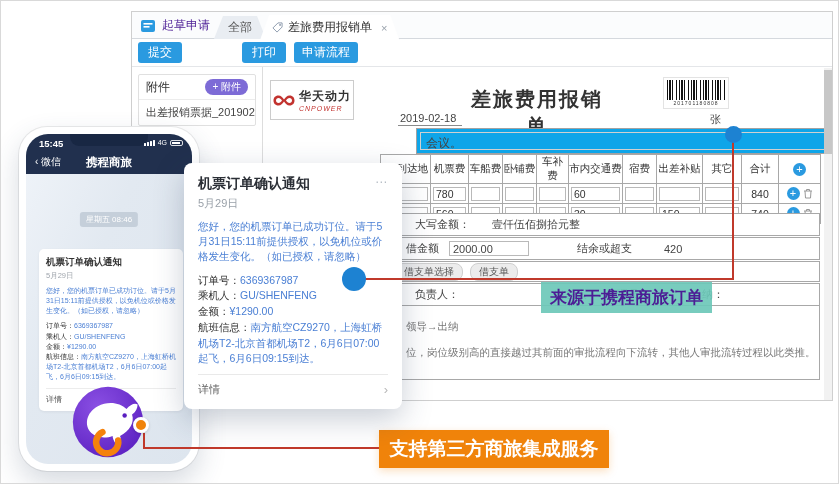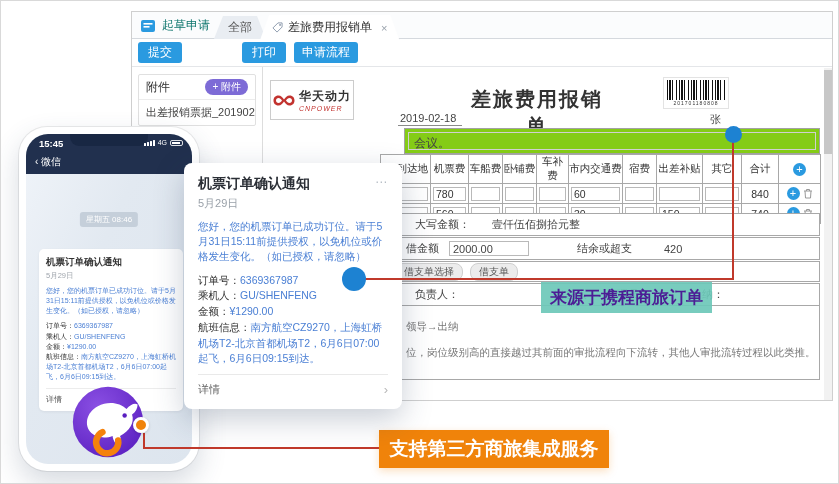--- a/index.html
+++ b/index.html
@@ -7,21 +7,21 @@
   body { font-family:"Liberation Sans","DejaVu Sans",sans-serif; }
   .stage { position:relative; width:839px; height:484px; background:#fff;
            border:1px solid #d9d9d9; overflow:hidden; }
 
   
   .window { position:absolute; left:130px; top:10px; width:702px; height:390px;
             background:#fff; border:1px solid #cfcfcf; z-index:1; }
   .tabbar { position:absolute; left:0; top:0; width:100%; height:27px;
             background:#fbfcfd; border-bottom:1px solid #d5d9de; }
   .app-launch { position:absolute; left:8px; top:5px; display:flex; align-items:center; gap:6px; }
-  .app-launch .lbl { font-size:12px; color:#0f766e; }
+  .app-launch .lbl { font-size:12px; color:#4c1d95; }
   .tab { position:absolute; top:4px; height:23px; display:flex; align-items:center;
          padding:0 14px; font-size:12px; color:#555;
          clip-path:polygon(0 100%, 9px 0, calc(100% - 9px) 0, 100% 100%);
          background:#e9edf2; filter:drop-shadow(0 0 1px #b9c0c9); }
   .tab.all { left:82px; }
   .tab.active { left:128px; top:3px; height:25px; background:#fff; color:#333; z-index:2;
                 padding:0 12px; gap:5px; }
   .tab .close { color:#98a1ab; margin-left:4px; font-size:11px; }
   .toolbar { position:absolute; left:0; top:27px; width:100%; height:28px; background:#fff;
              border-bottom:1px solid #e4e6e9; }
@@ -47,22 +47,22 @@
   .logo-txt .s { font-size:7px; color:#c2332f; font-style:italic; letter-spacing:1px; }
   .form-title { position:absolute; left:330px; top:74px; width:150px; text-align:center;
                 font-size:20px; font-weight:bold; color:#333; letter-spacing:2px; }
   .barcode { position:absolute; left:531px; top:65px; width:66px; height:32px; background:#fff;
              border:1px solid #e3e3e3; padding:2px 3px 0 3px; }
   .barcode .bars { height:20px;
       background:repeating-linear-gradient(90deg,#111 0 1px,#fff 1px 2px,#111 2px 4px,#fff 4px 5px,#111 5px 6px,#fff 6px 9px,#111 9px 10px,#fff 10px 12px); }
   .barcode .num { font-size:5px; text-align:center; color:#333; letter-spacing:1px; }
   .meta { position:absolute; top:100px; font-size:11px; color:#444; white-space:nowrap; }
   .u { border-bottom:1px solid #8a8a8a; padding:0 6px 1px 2px;margin-top:24px; }
-  .reason-box { position:absolute; left:272px; top:116px; width:416px; height:26px;
-                border:1px solid #a2a2a2; background:#84cc16; }
+  .reason-box { position:absolute; left:284px; top:116px; width:416px; height:26px;
+                border:1px solid #a2a2a2; background:#0ea5e9; }
   .reason-box .inner { position:absolute; left:3px; top:3px; right:3px; bottom:3px;
                 border:1px solid #d0d0d0; font-size:12px; color:#444; padding:2px 5px; }
   .exp-table { position:absolute; left:248px; top:142px; border-collapse:collapse; table-layout:fixed; }
   .exp-table th, .exp-table td { border:1px solid #a8a8a8; font-weight:normal;
                 font-size:10.5px; color:#333; text-align:center; padding:0; overflow:hidden; }
   .exp-table th { height:18px; background:#fff; }
   .exp-table td { height:20px; }
   .cellbox { margin:2px; height:14px; border:1px solid #b9b9b9; background:#fff;
              font-size:10.5px; color:#333; text-align:left; padding:0 2px; line-height:13px; }
   .sum-val { color:#8a8a8a; }
@@ -369,20 +369,21 @@
               <i style="height:5px"></i>
               <i style="height:6px"></i>
           </span>
           <span class="ph-4g">4G</span>
           <span class="ph-batt">
               <i></i>
             </span>
         </div>
         <div class="ph-nav">
           <span class="ph-back">‹ <span>微信</span></span>
+          <span class="ph-title">携程商旅</span>
         </div>
       </div>
       <div class="chip">星期五 08:46</div>
 
       <div class="mini-card">
         <div class="t">机票订单确认通知</div>
         <div class="d">5月29日</div>
         <div class="b">您好，您的机票订单已成功订位。请于5月31日15:11前提供授权，以免机位或价格发生变化。（如已授权，请忽略）</div>
         <div class="f"><span>订单号：</span><span class="v">6369367987</span><br>
           <span>乘机人：</span><span class="v">GU/SHENFENG</span><br>

